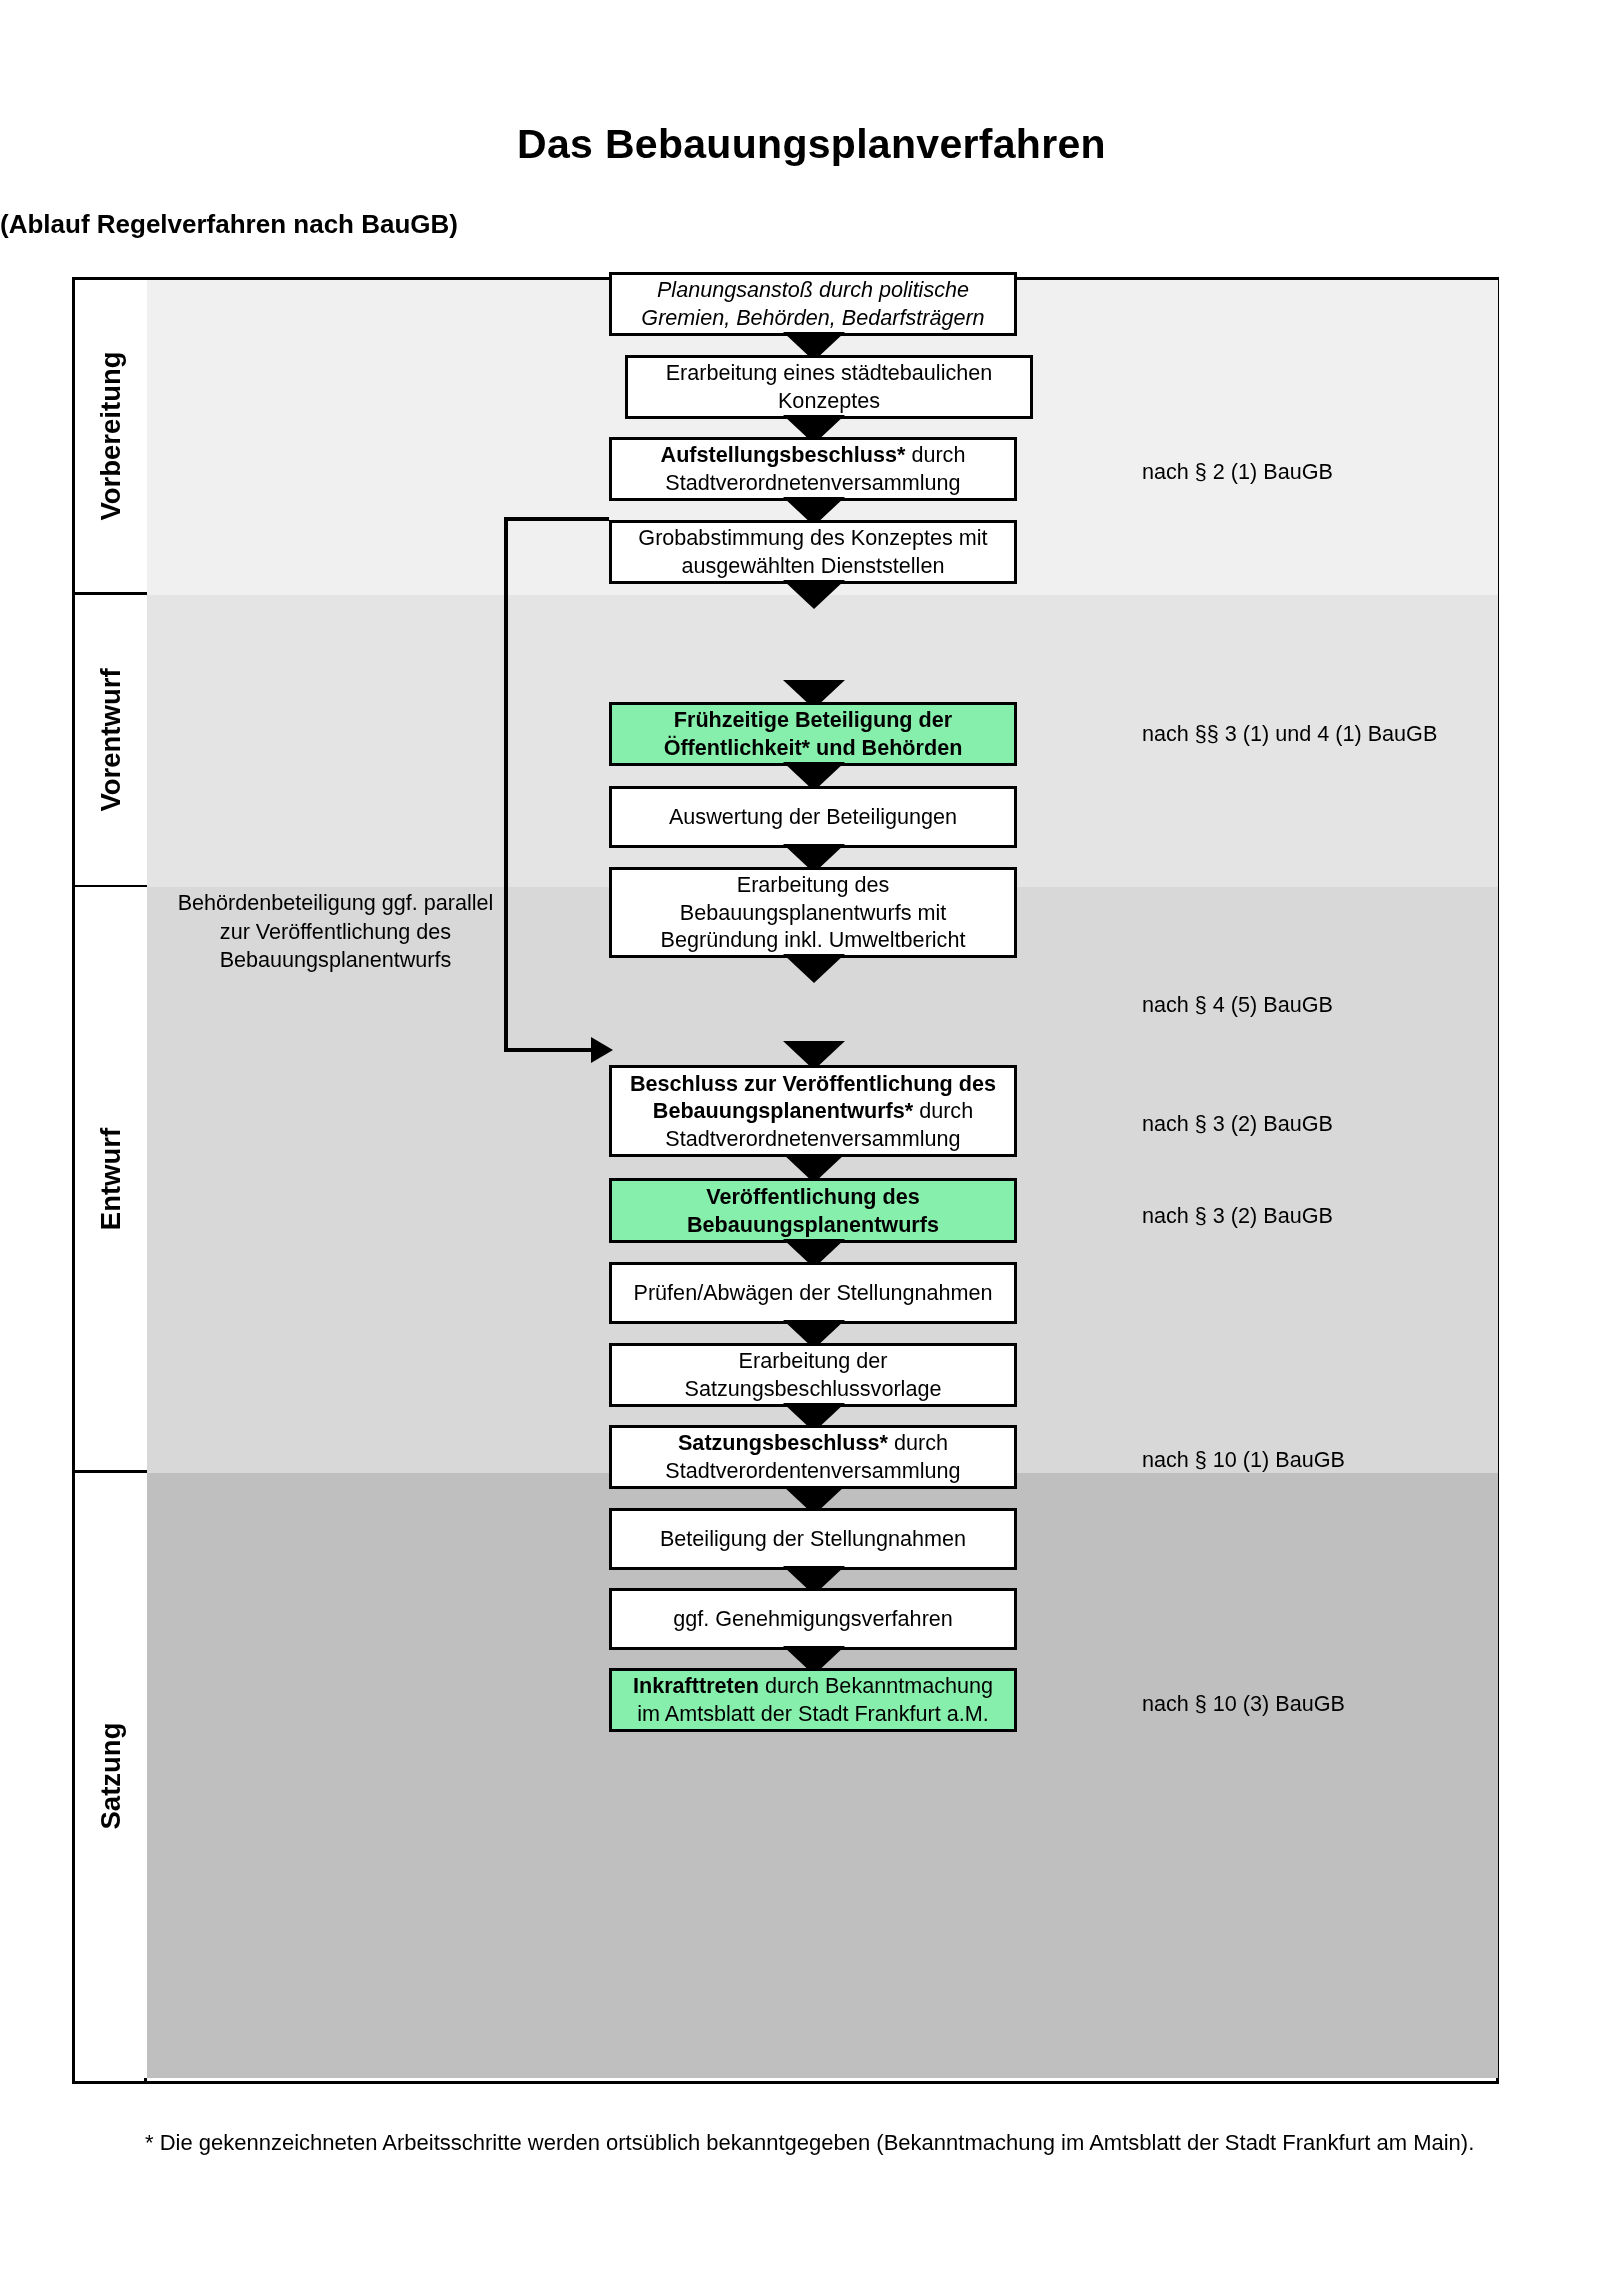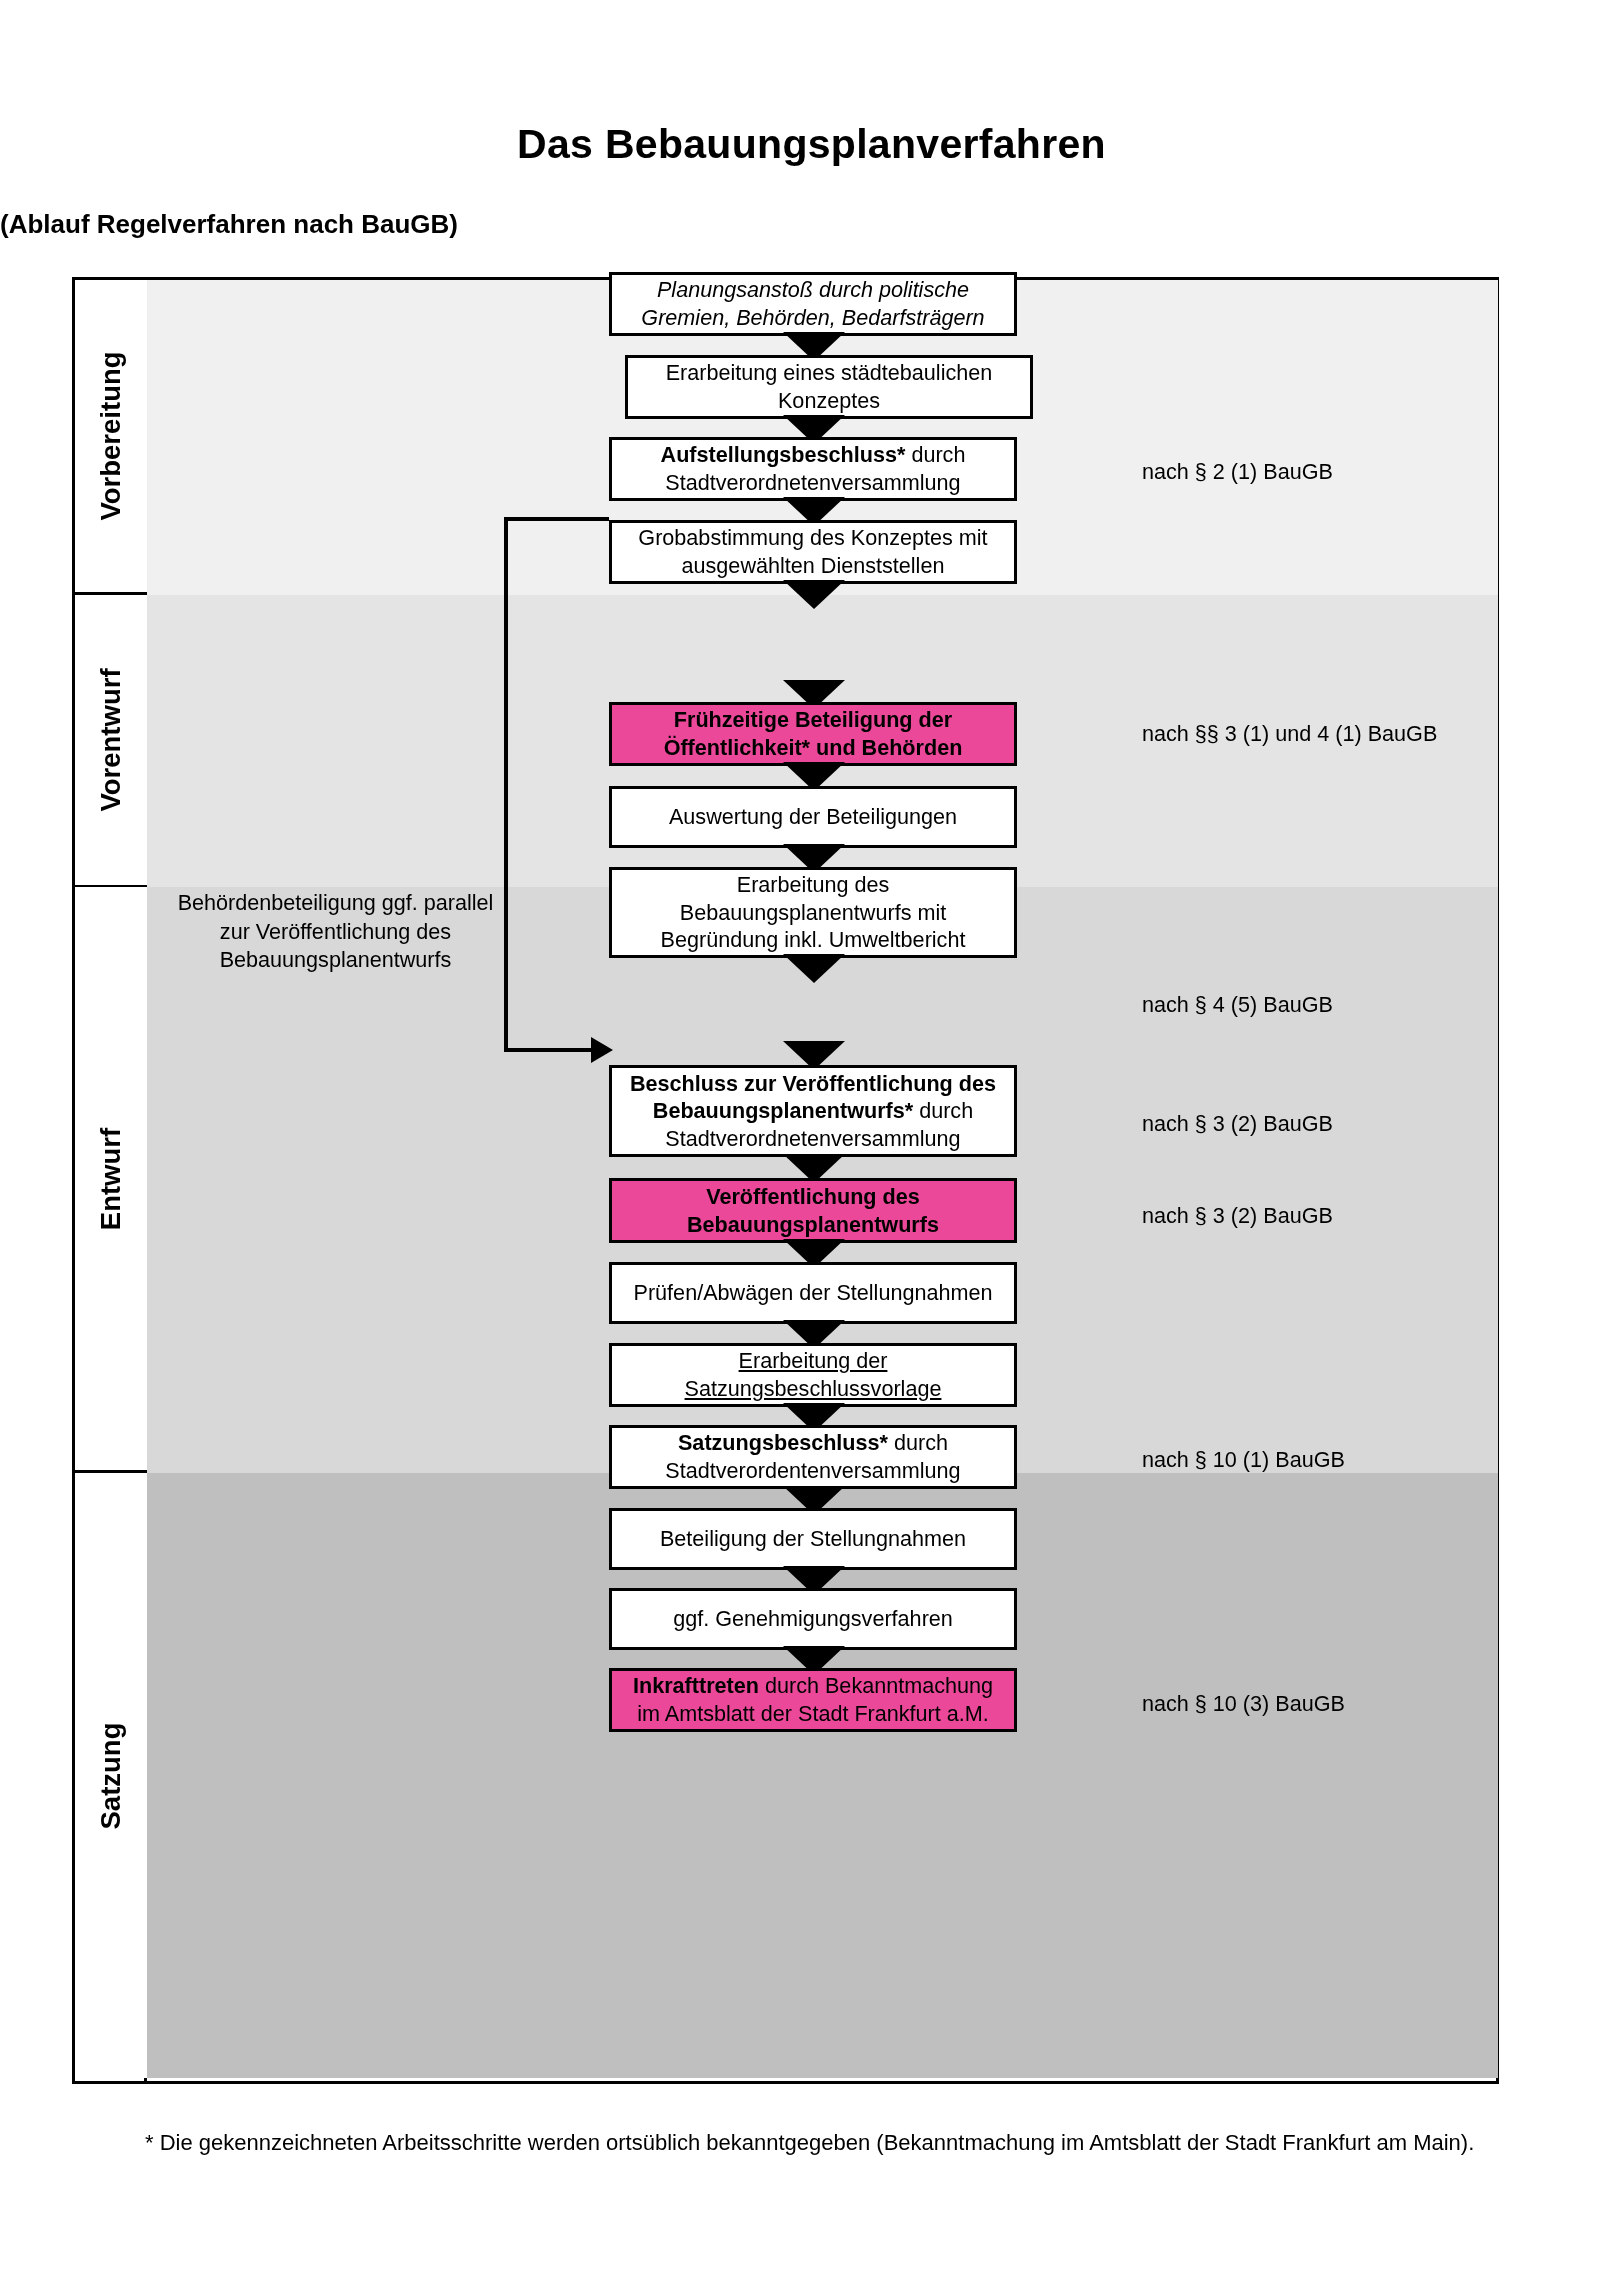--- a/index.html
+++ b/index.html
@@ -26,21 +26,21 @@
                     font-size:27.5px;font-weight:bold;}
   .lbl-div{border-bottom:3.3px solid #000;}
 
   
   .band{position:absolute;left:72px;width:1351px;box-sizing:border-box;}
 
   
   .fbox{position:absolute;border:3.3px solid #000;box-sizing:border-box;
         background:#fff;display:flex;align-items:center;justify-content:center;
         text-align:center;font-size:21.6px;line-height:1.28;padding:3.9px 7.9px;}
-  .fbox.blue{background:#ec4899;}
+  .fbox.blue{background:#86efac;}
   .fbox b{font-weight:bold;}
 
   
   .arrow{position:absolute;width:0;height:0;
          border-left:31px solid transparent;border-right:31px solid transparent;
          border-top:29px solid #000;}
 
   
   .side-note{position:absolute;font-size:21.6px;line-height:1.3;white-space:nowrap;}
   .left-note{position:absolute;font-size:21.6px;line-height:1.32;text-align:center;}
@@ -137,21 +137,21 @@
   <div class="fbox blue" style="left:534px;top:898px;width:408px;height:65px;">
     <b>Veröffentlichung des Bebauungsplanentwurfs</b>
   </div>
   <div class="arrow" style="left:708px;top:959px;"></div>
 
   <div class="fbox" style="left:534px;top:982px;width:408px;height:62px;">
     <span>Prüfen/Abwägen der Stellungnahmen</span>
   </div>
   <div class="arrow" style="left:708px;top:1040px;"></div>
 
-  <div class="fbox" style="left:534px;top:1063px;width:408px;height:64px;text-decoration:underline;">
+  <div class="fbox" style="left:534px;top:1063px;width:408px;height:64px;">
     <span>Erarbeitung der Satzungsbeschlussvorlage</span>
   </div>
   <div class="arrow" style="left:708px;top:1123px;"></div>
 
   <div class="fbox" style="left:534px;top:1145px;width:408px;height:64px;">
     <span><b>Satzungsbeschluss*</b> <span>durch Stadtverordentenversammlung</span></span>
   </div>
   <div class="arrow" style="left:708px;top:1206px;"></div>
 
   <div class="fbox" style="left:534px;top:1228px;width:408px;height:62px;">

